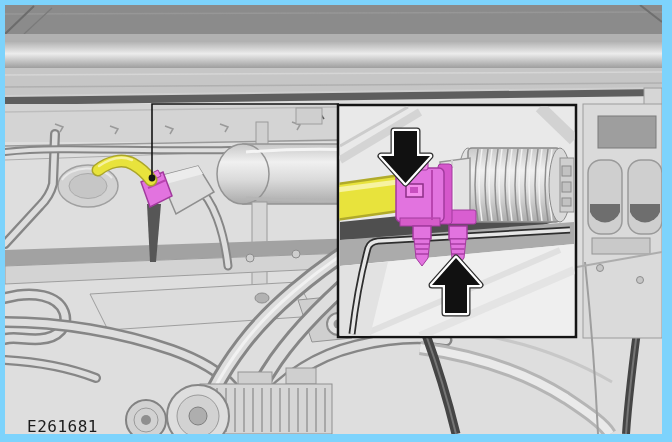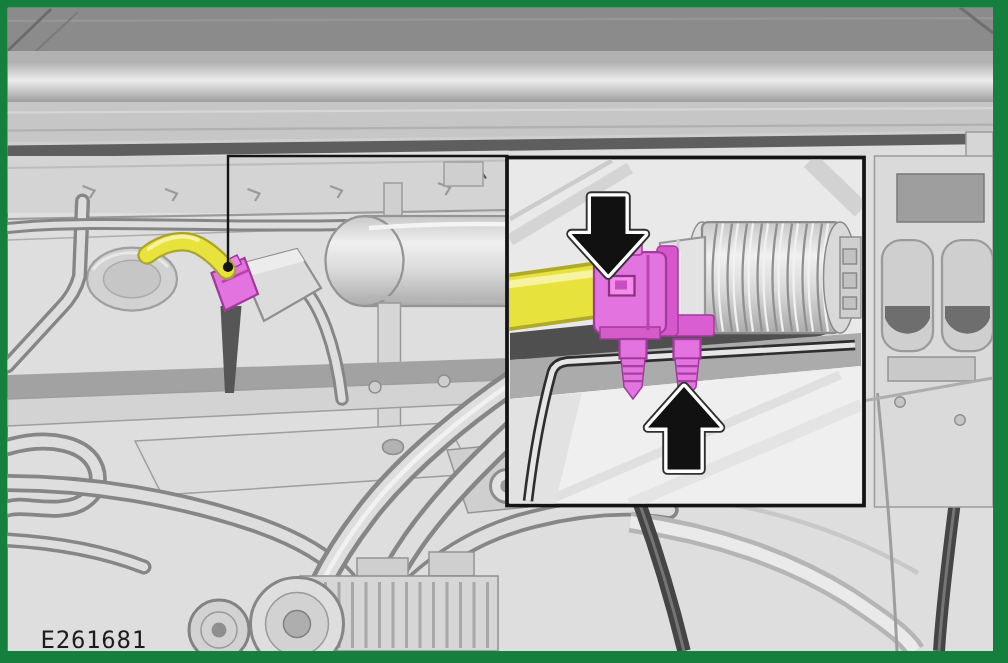--- a/index.html
+++ b/index.html
@@ -1,16 +1,16 @@
 <!DOCTYPE html>
 <html><head>
 <meta charset="utf-8">
 <style>
   html,body{margin:0;padding:0;background:#ffffff;}
-  .stage{position:relative;width:672px;height:442px;background:#15803d;overflow:hidden;
+  .stage{position:relative;width:672px;height:442px;background:#7dd3fc;overflow:hidden;
          font-family:"DejaVu Sans","Liberation Sans",sans-serif;}
   svg{display:block}
   .ln{stroke:#9a9a9a;fill:none}
   .fig-label{font-family:"DejaVu Sans Mono","Liberation Mono",monospace;
              font-size:16px;letter-spacing:.5px;fill:#1c1c1c;}
   .arrow{stroke:#ffffff;stroke-width:4.5;stroke-linejoin:round;paint-order:stroke;}
   .arrow-edge{fill:none;stroke:#2f2f2f;stroke-width:7;stroke-linejoin:round;}
   .tube-o{fill:none;stroke:#868686;stroke-linecap:round;}
   .tube-i{fill:none;stroke:#dedede;stroke-linecap:round;}
   .tube-h{fill:none;stroke:#f1f1f1;stroke-linecap:round;}

